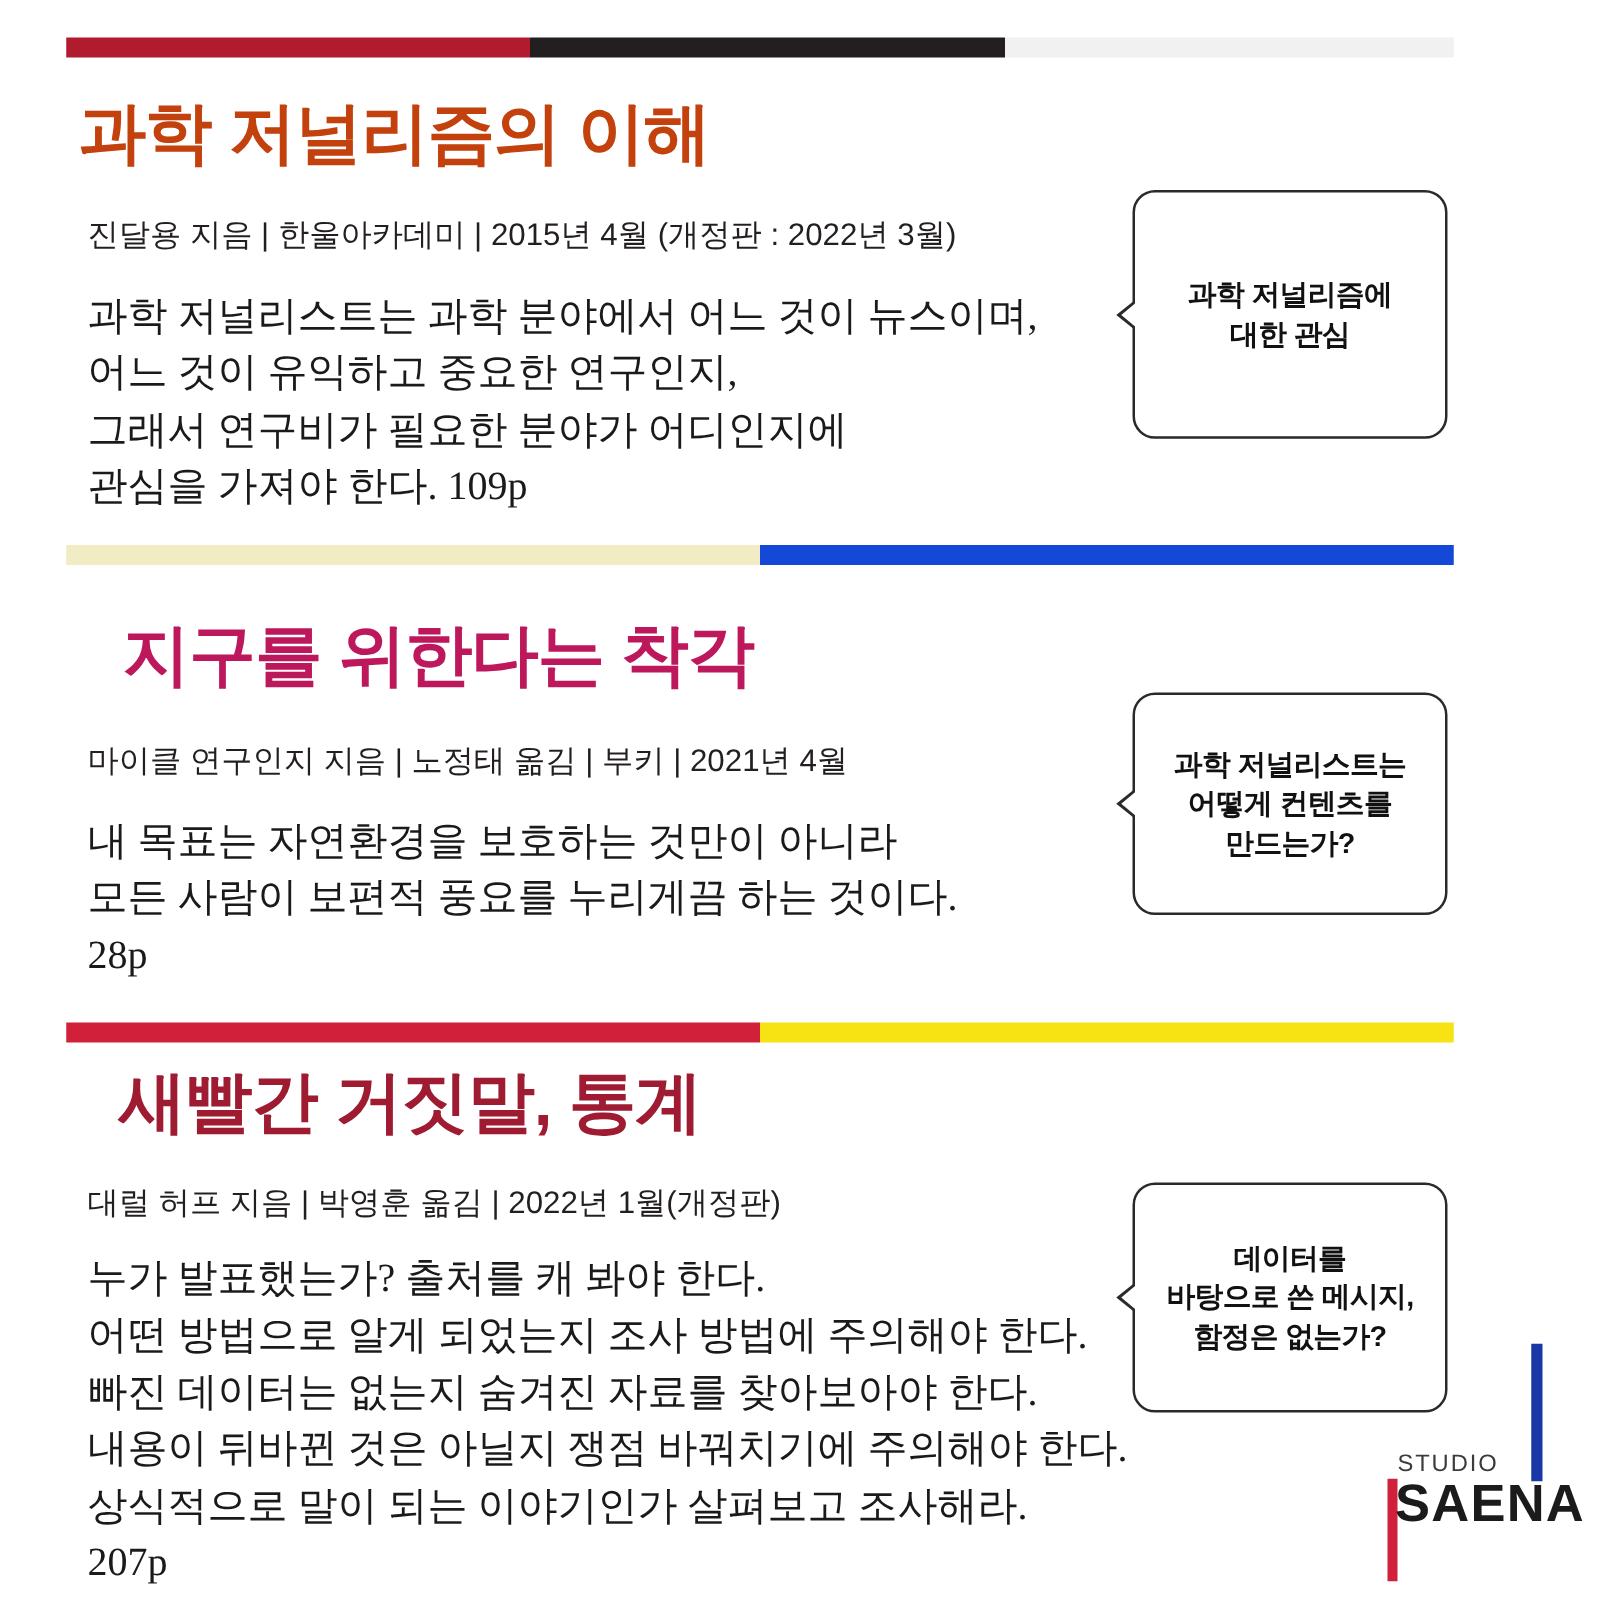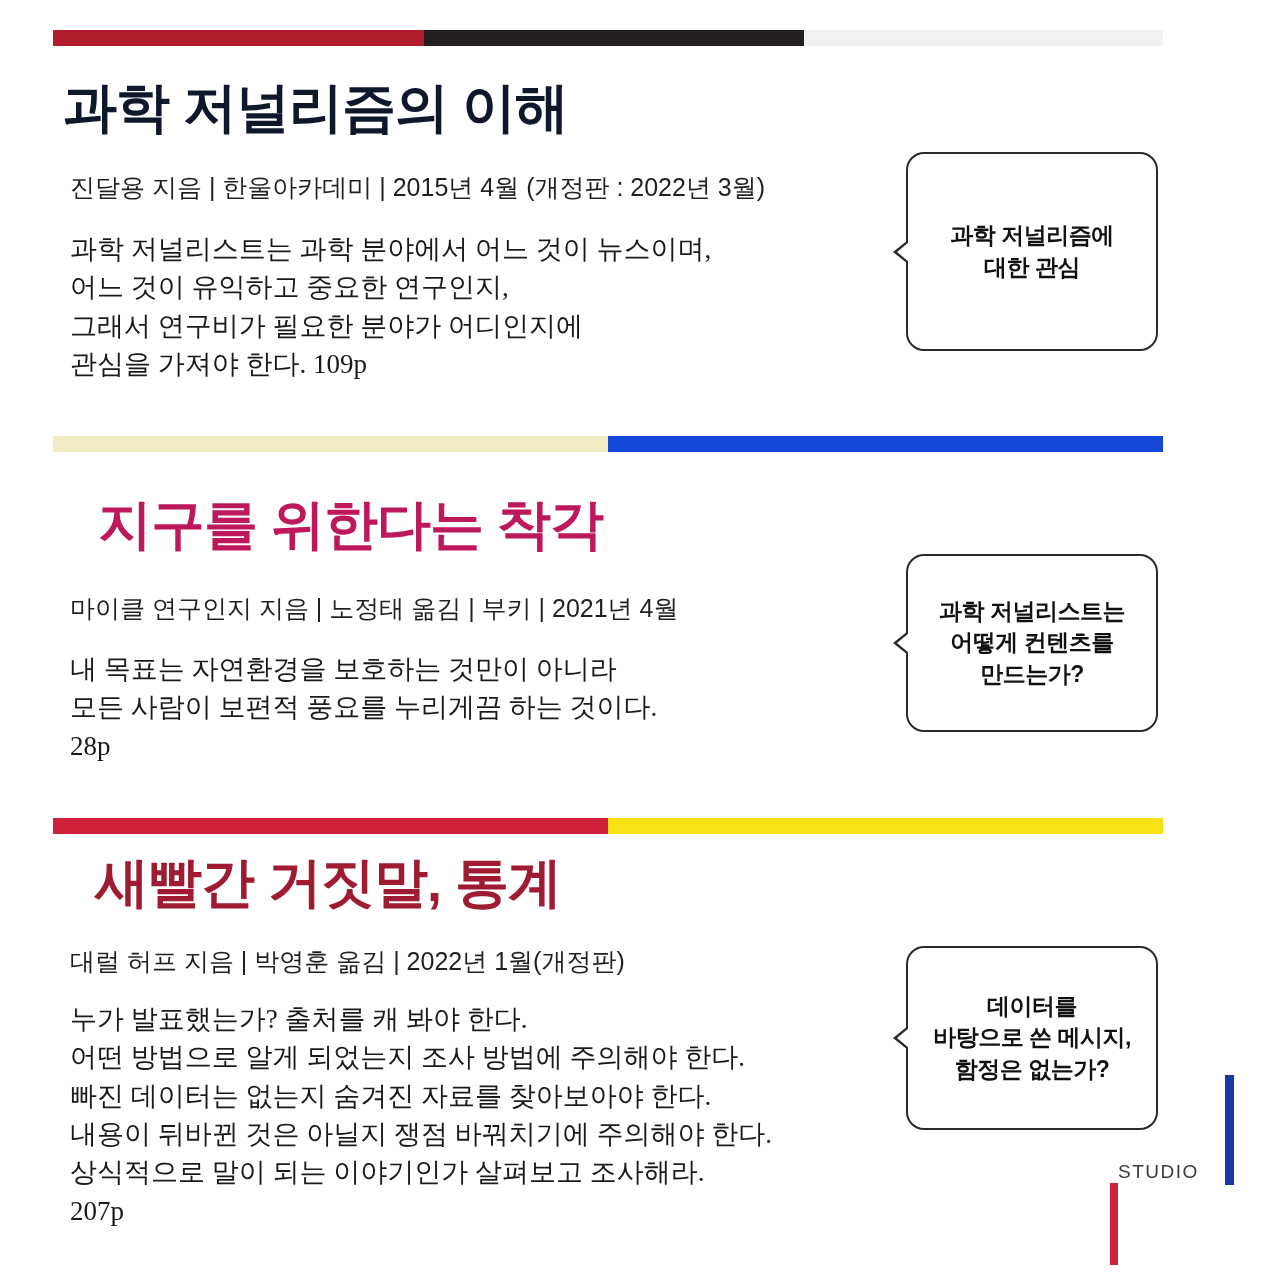--- a/index.html
+++ b/index.html
@@ -64,21 +64,21 @@
     left: 62px;
     font-size: 25px;
     color: #231f20;
     font-weight: 500;
     white-space: nowrap;
   }
   .quote {
     position: absolute;
     left: 62px;
     font-family: "Liberation Serif", serif;
-    font-size: 27px;
+    font-size: 32px;
     line-height: 1.42;
     color: #1a1a1a;
     white-space: pre-line;
   }
 
   
   .bubble {
     position: absolute;
     background: #ffffff;
     border: 2px solid #2a2a2a;
@@ -168,21 +168,21 @@
 <div class="page">
   <div class="canvas">
 
     <div class="section" style="top:0;">
       <div class="bar" style="top:22px;">
         <span style="width:33.4%;background:#b01b2e;"></span>
         <span style="width:34.3%;background:#231f20;"></span>
         <span style="width:32.3%;background:#f1f1f1;"></span>
       </div>
 
-      <div class="title" style="top:70px;color:#0f172a;">과학 저널리즘의 이해</div>
+      <div class="title" style="top:70px;color:#c2410c;">과학 저널리즘의 이해</div>
 
       <div class="meta" style="top:163px;">진달용 지음 | 한울아카데미 | 2015년 4월 (개정판 : 2022년 3월)</div>
 
       <div class="quote" style="top:222px;">과학 저널리스트는 과학 분야에서 어느 것이 뉴스이며,
 어느 것이 유익하고 중요한 연구인지,
 그래서 연구비가 필요한 분야가 어디인지에
 관심을 가져야 한다.  109p</div>
 
       <div class="bubble" style="left:898px;top:144px;width:252px;height:199px;">과학 저널리즘에
 대한 관심</div>
@@ -226,16 +226,17 @@
 
       <div class="bubble" style="left:898px;top:938px;width:252px;height:184px;">데이터를
 바탕으로 쓴 메시지,
 함정은 없는가?</div>
     </div>
 
     <div class="logo">
       <div class="logo-bar-blue"></div>
       <div class="logo-bar-red"></div>
       <div class="logo-studio">STUDIO</div>
+      <div class="logo-saena">SAENA</div>
     </div>
 
   </div>
 </div>
 
 </body></html>

